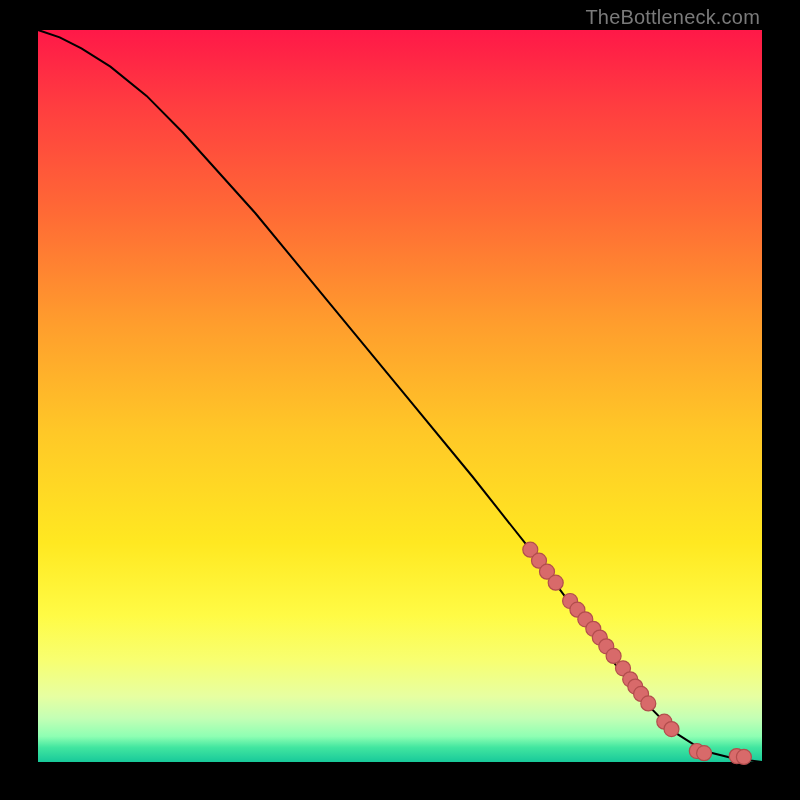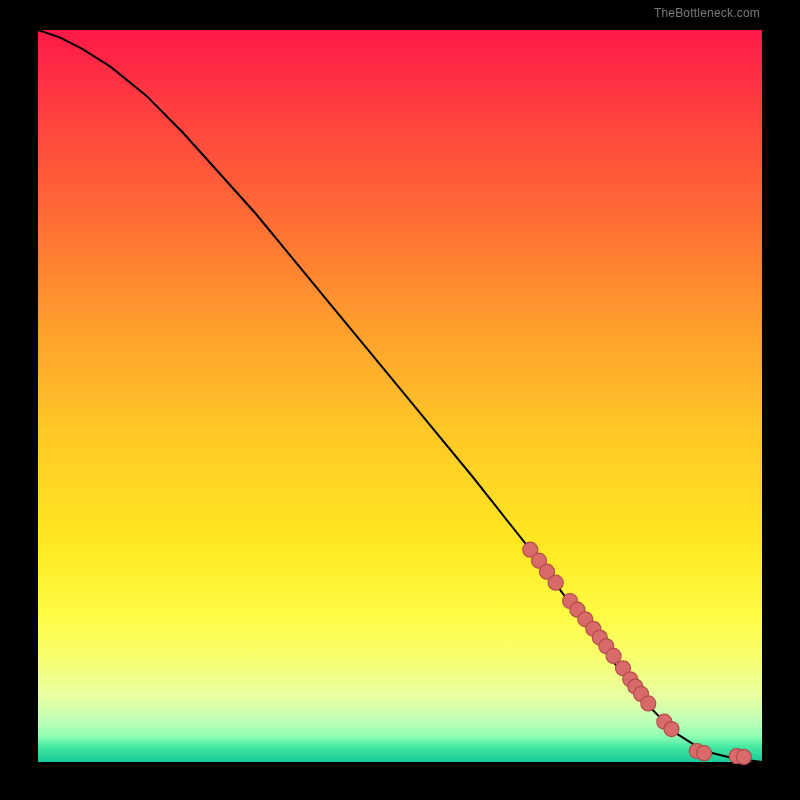--- a/index.html
+++ b/index.html
@@ -39,21 +39,21 @@
       #8effb3 96.5%,
       #42e6a0 98%,
       #18c99a 100%
     );
   }
   .attribution {
     position: absolute;
     top: 6px;
     right: 40px;
     color: #7a7a7a;
-    font-size: 12px;
+    font-size: 20px;
     letter-spacing: 0.2px;
     user-select: none;
   }
   svg.overlay {
     position: absolute;
     left: 0;
     top: 0;
     width: 724px;
     height: 732px;
     overflow: visible;

